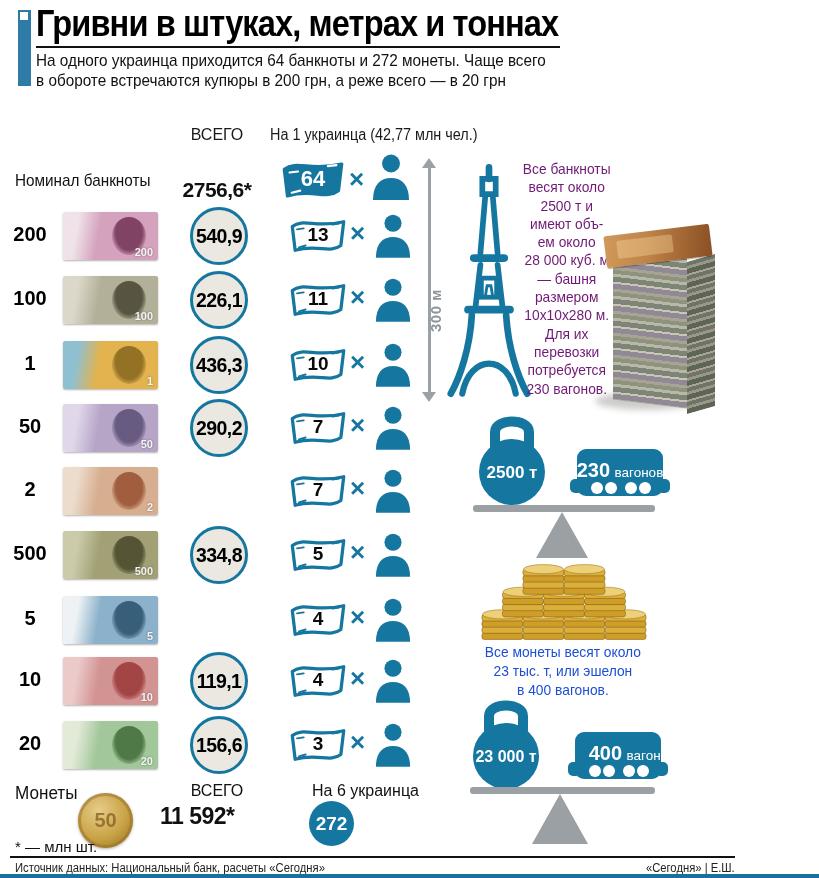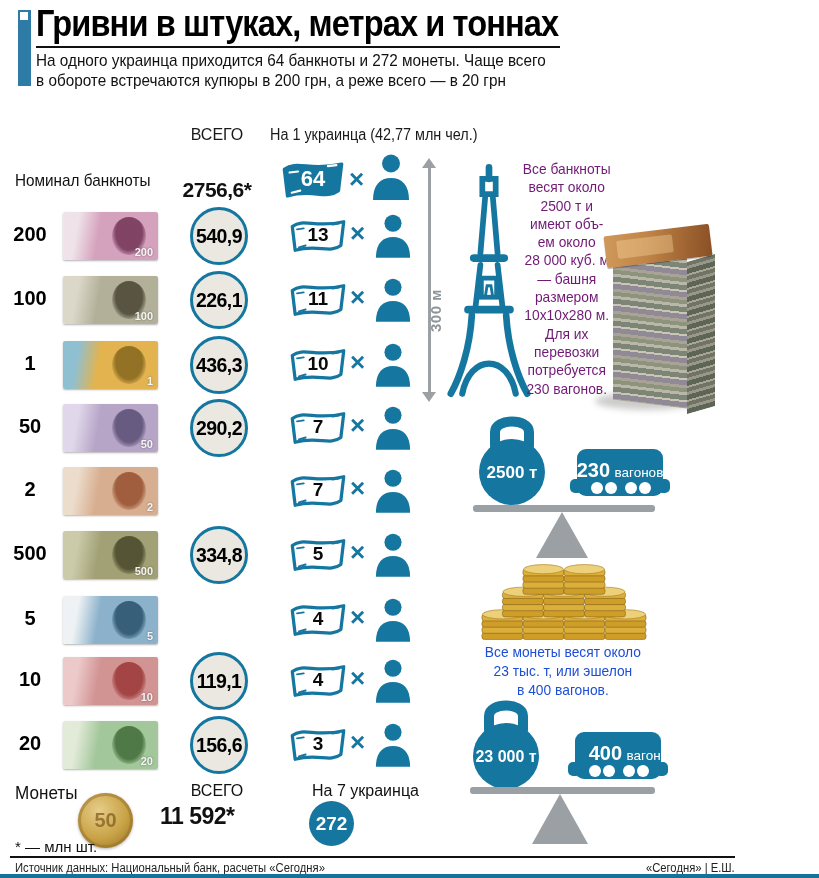--- a/index.html
+++ b/index.html
@@ -357,21 +357,21 @@
     </div>
   </div>
     </div>
 
   <div class="abs lbl-coins"><span class="cond">Монеты</span></div>
   <div class="abs coin-img">
       <span class="coin-face">50</span>
     </div>
   <div class="abs coins-total-h">ВСЕГО</div>
   <div class="abs coins-total-v">11 592*</div>
-  <div class="abs coins-per-h">На 7 украинца</div>
+  <div class="abs coins-per-h">На 6 украинца</div>
   <div class="abs circle-272">272</div>
 
   <div class="abs v-arrow">
     <div class="head-t"></div>
     <div class="line"></div>
     <div class="head-b"></div>
   </div>
   <div class="abs h300">300 м</div>
   <div class="abs tower">
     <svg viewBox="0 0 88 244" width="84" height="246">

